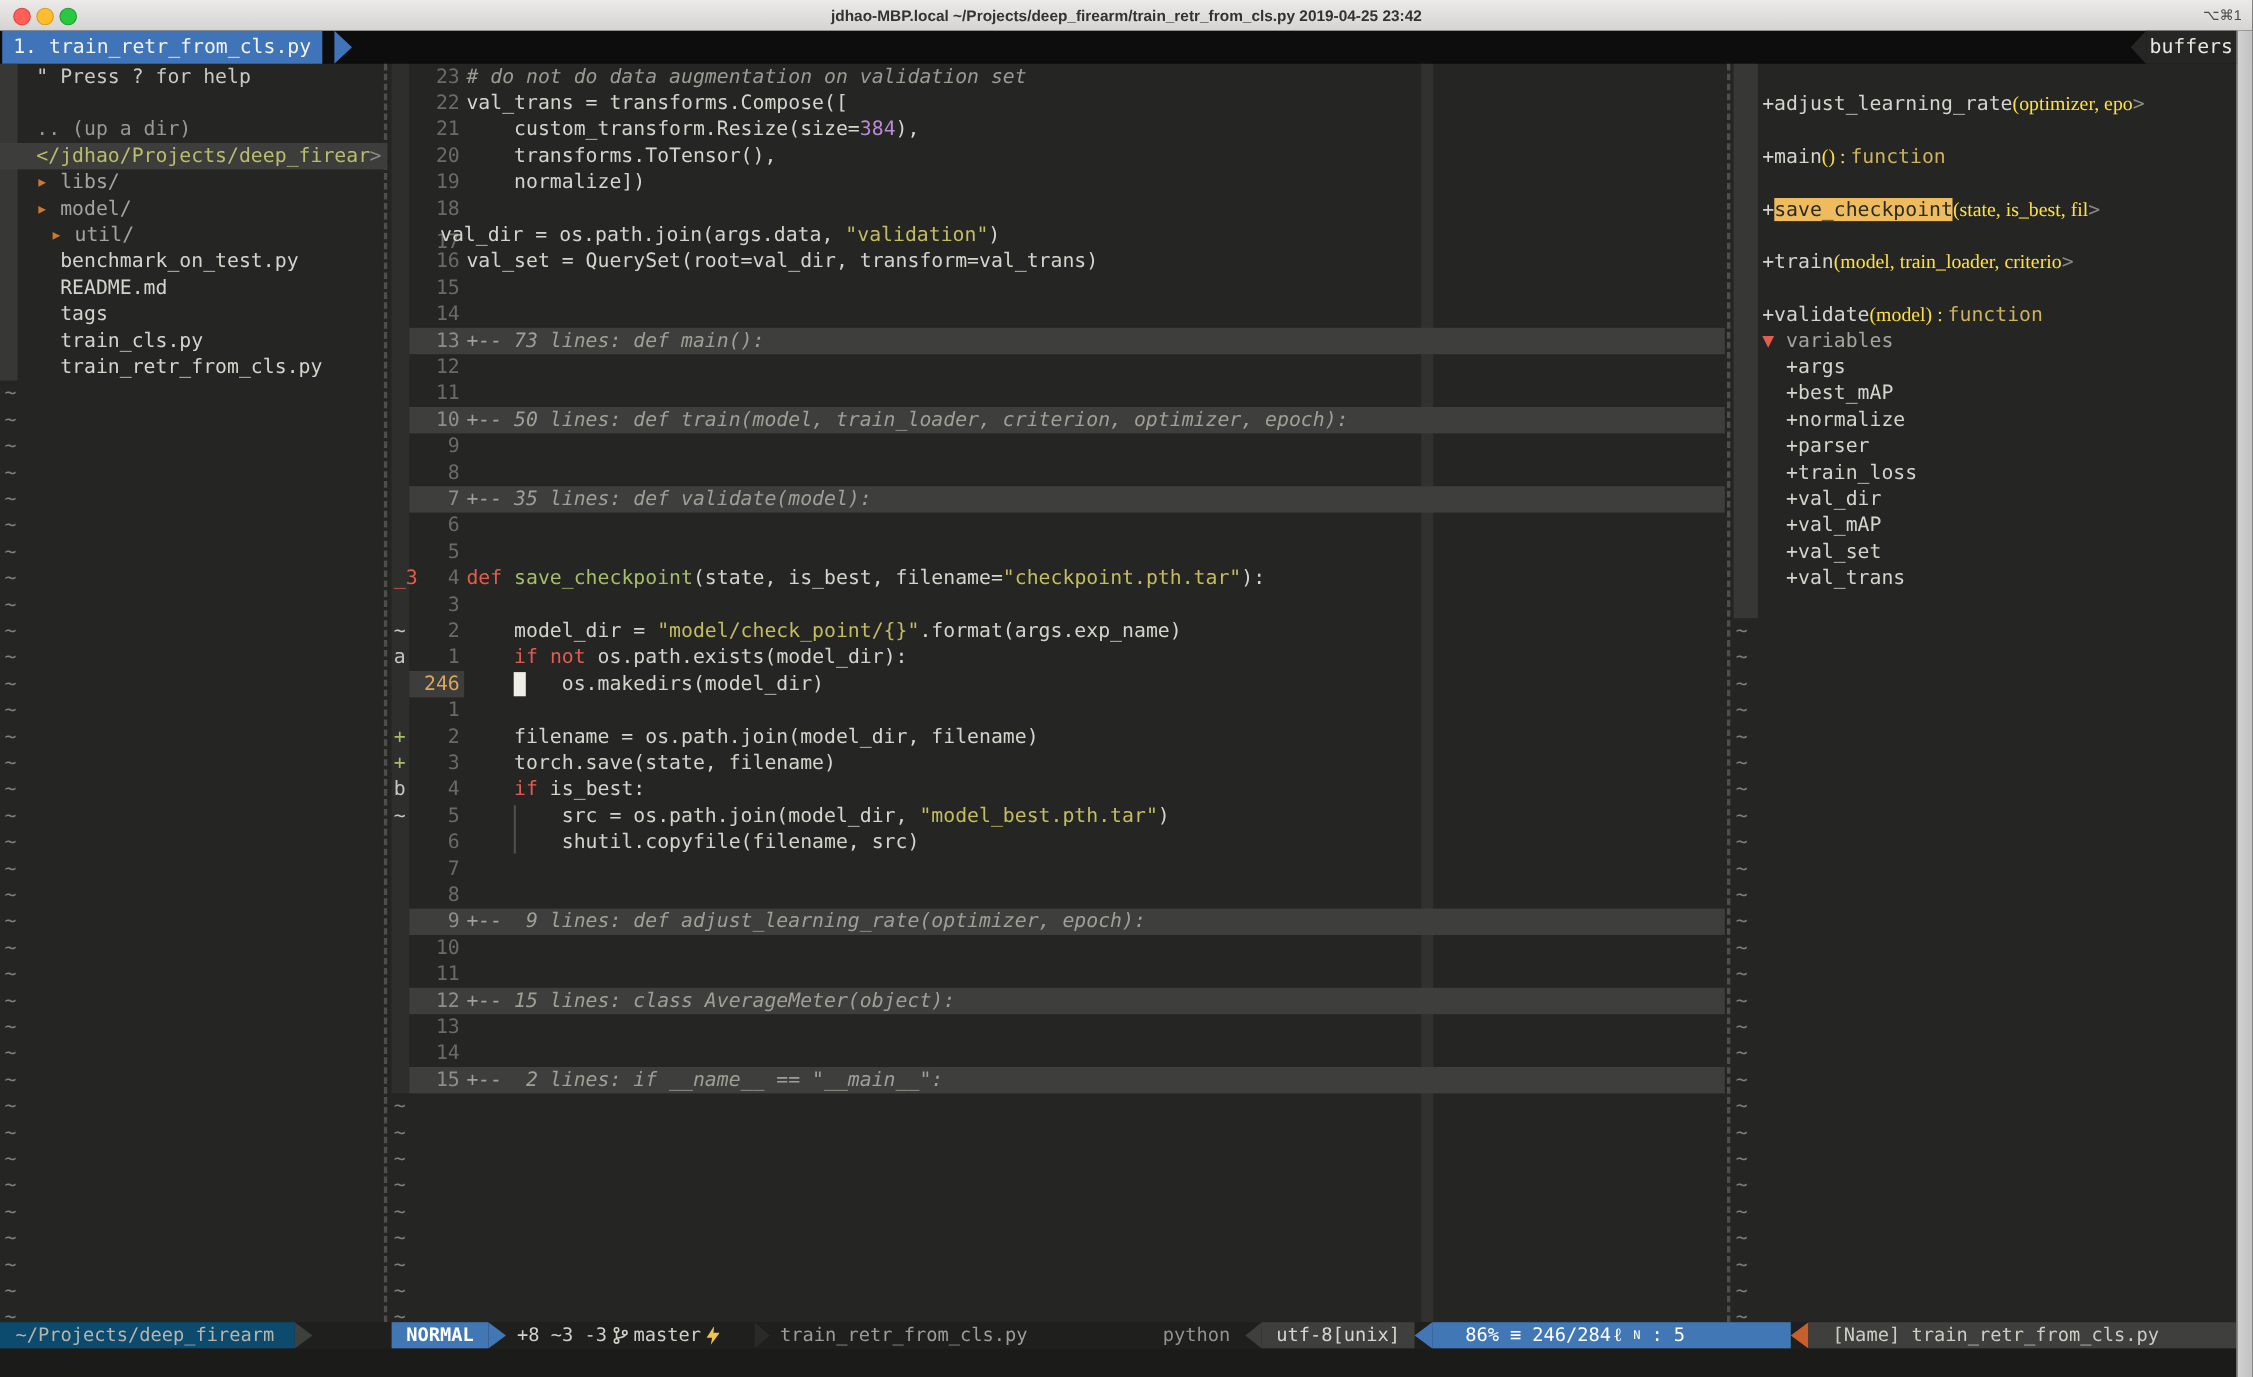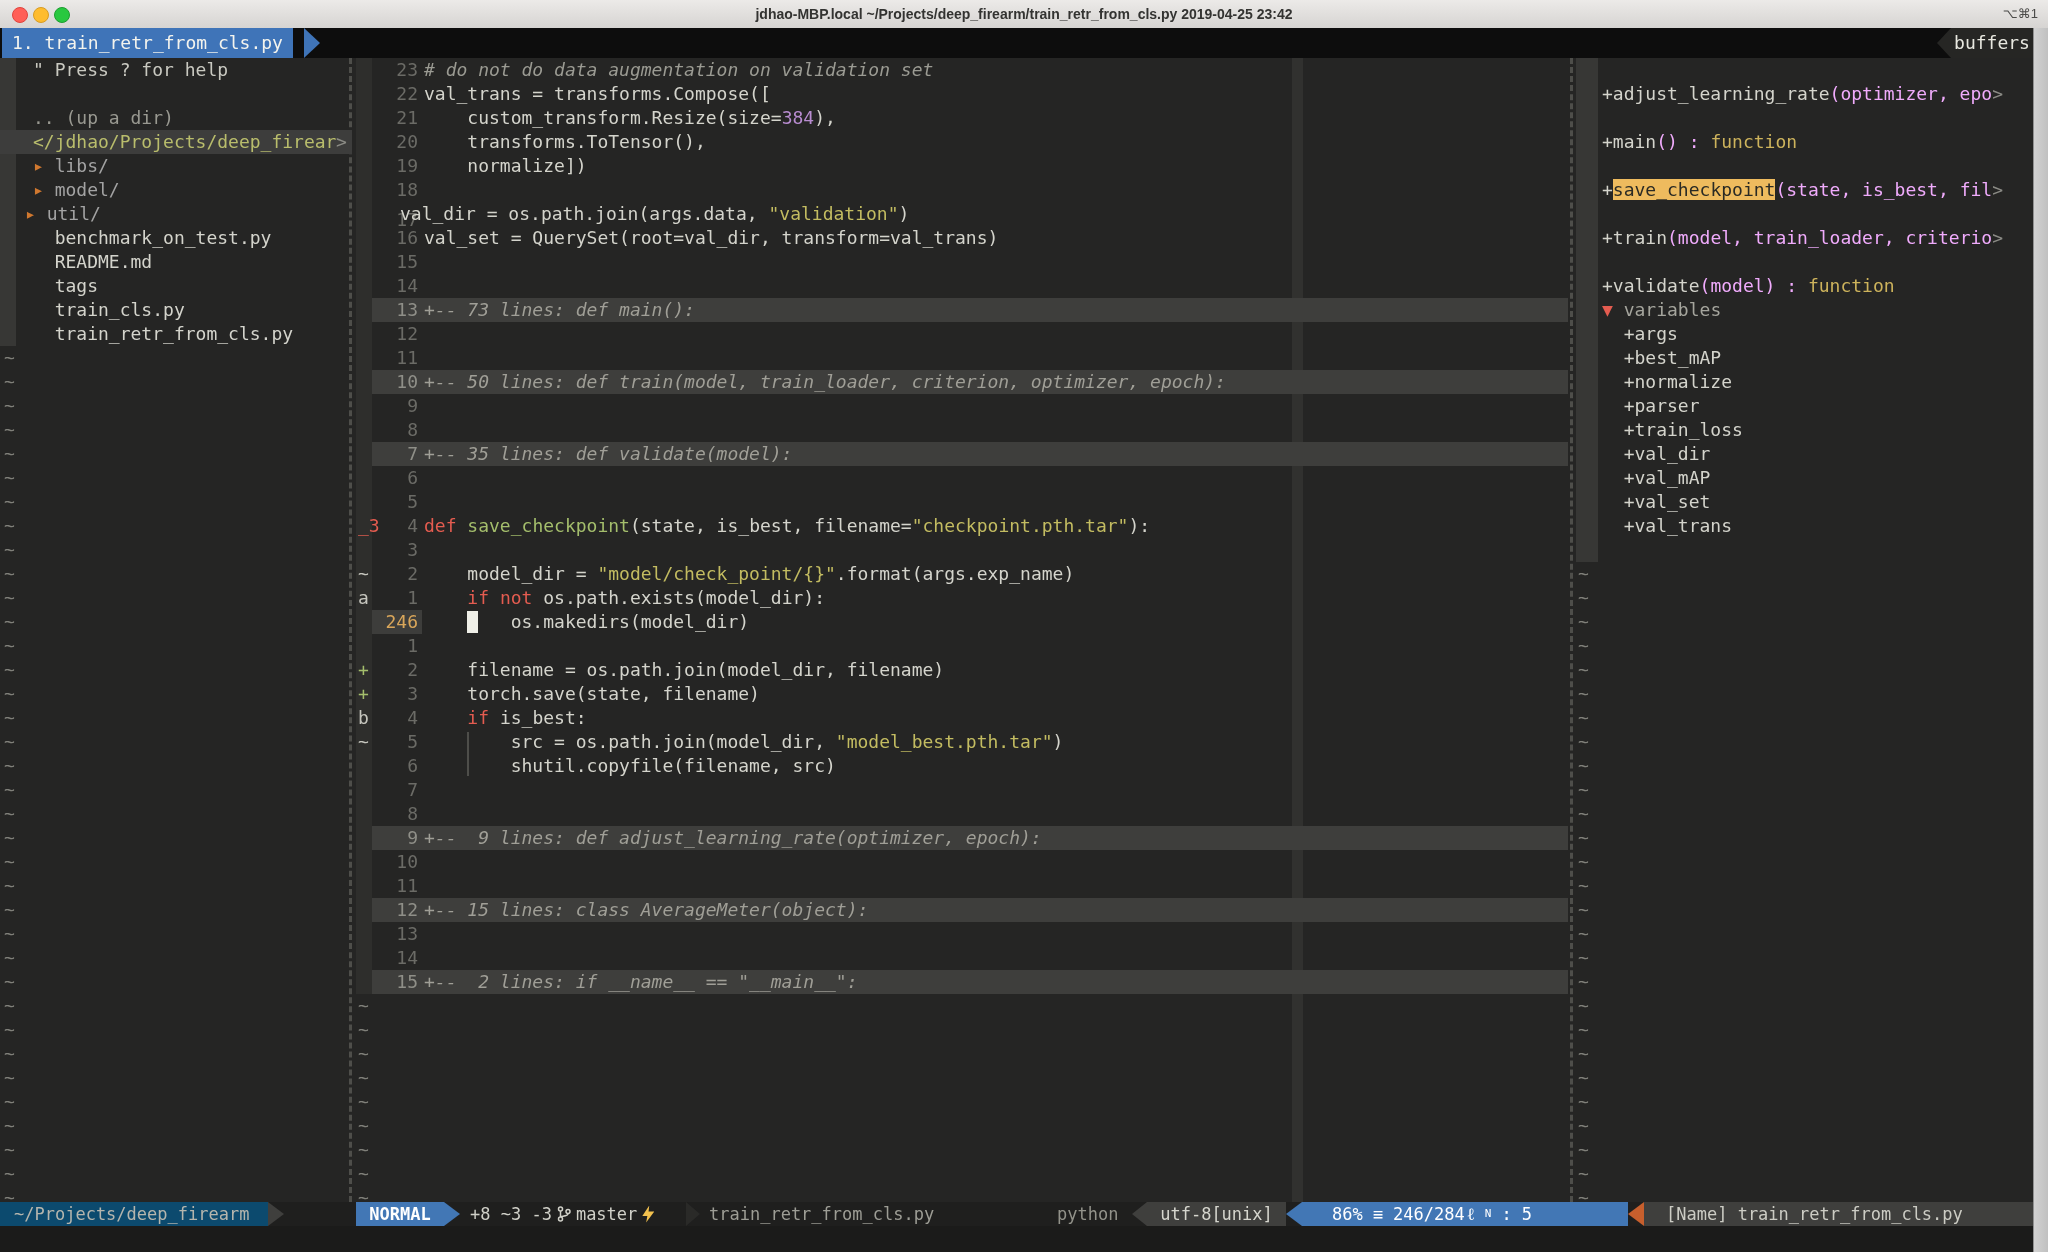--- a/index.html
+++ b/index.html
@@ -48,21 +48,21 @@
   .fold-bg{background:#3e3e3c;}
   .fold-text{color:#a09f97;font-style:italic;}
   .cur-numbg{background:#3d3d3b;}
   .cur-num{color:#d9a65a;}
   .cursor{background:#efefe7;}
   .sg-n{color:#d4d4cc;} .sg-c{color:#9b9b93;font-style:italic;} .sg-k{color:#e45c50;}
   .sg-f{color:#a4be6c;} .sg-s{color:#c3bc61;} .sg-pnum{color:#b88cd0;}
   .sign{position:absolute;font:18px/24px "DejaVu Sans Mono",monospace;}
   .sign-red{color:#e45c50;} .sign-dim{color:#c6c6be;} .sign-add{color:#a4be6c;}
   
-  .tg-name{color:#d4d4cc;} .tg-sig{color:#f0abfc;} .tg-kind{color:#cdb35c;}
+  .tg-name{color:#d4d4cc;} .tg-sig{color:#fde047;font-family:Liberation Serif, serif;} .tg-kind{color:#cdb35c;}
   .tg-hl{background:#eebb5e;color:#2a2a24;}
   .tg-hdrarrow{color:#e45c50;} .tg-hdr{color:#a5a59d;}
   
   #statusline{position:absolute;left:0;top:1202px;width:2048px;height:24px;background:#1f1f1e;
     font:17px/24px "DejaVu Sans Mono",monospace;}
   .sl-seg{position:absolute;top:0;height:24px;}
   #sl-dir{left:0;width:268px;background:#0c4a6e;color:#b5b5ad;padding-left:14px;box-sizing:border-box;}
   #a-dir{position:absolute;left:268px;top:0;width:0;height:0;border-top:12px solid transparent;
     border-bottom:12px solid transparent;border-left:16px solid #3f3f3d;}
   #sl-mode{left:356px;width:88px;background:#4277b5;color:#ffffff;text-align:center;font-weight:bold;}
@@ -117,21 +117,21 @@
       <div class="abs" style="left: 1576px; top: 0px; width: 22px; height: 504px; background: rgb(55, 55, 53);"></div>
       <div class="sep abs" style="left: 349px;"></div>
       <div class="sep abs" style="left: 1570px;"></div>
       <pre class="abs" style="left: 33px; top: 0px;"><span class="nt-help">" Press ? for help</span></pre>
       <pre class="abs" style="left: 33px; top: 48px;"><span class="nt-dim">.. (up a dir)</span></pre>
       <div class="nt-root-row abs" style="left: 0px; top: 72px; width: 352px; height: 24px;"></div>
       <pre class="abs" style="left: 33px; top: 72px;"><span class="nt-root">&lt;/jdhao/Projects/deep_firear</span></pre>
       <pre class="abs" style="left: 336px; top: 72px;"><span class="nt-trunc">&gt;</span></pre>
       <pre class="abs" style="left: 33px; top: 96px;"><span class="nt-arrow">▸ </span><span class="nt-dir">libs/</span></pre>
       <pre class="abs" style="left: 33px; top: 120px;"><span class="nt-arrow">▸ </span><span class="nt-dir">model/</span></pre>
-      <pre class="abs" style="left: 25px; top: 144px; text-align: right;"><span class="nt-arrow">▸ </span><span class="nt-dir">util/</span></pre>
+      <pre class="abs" style="left: 46px; top: 144px; text-align: right;"><span class="nt-arrow">▸ </span><span class="nt-dir">util/</span></pre>
       <pre class="abs" style="left: 33px; top: 168px;"><span class="nt-file">  benchmark_on_test.py</span></pre>
       <pre class="abs" style="left: 33px; top: 192px;"><span class="nt-file">  README.md</span></pre>
       <pre class="abs" style="left: 33px; top: 216px;"><span class="nt-file">  tags</span></pre>
       <pre class="abs" style="left: 33px; top: 240px;"><span class="nt-file">  train_cls.py</span></pre>
       <pre class="abs" style="left: 33px; top: 264px;"><span class="nt-file">  train_retr_from_cls.py</span></pre>
       <pre class="abs" style="left: 4px; top: 288px;"><span class="tilde">~</span></pre>
       <pre class="abs" style="left: 4px; top: 312px;"><span class="tilde">~</span></pre>
       <pre class="abs" style="left: 4px; top: 336px;"><span class="tilde">~</span></pre>
       <pre class="abs" style="left: 4px; top: 360px;"><span class="tilde">~</span></pre>
       <pre class="abs" style="left: 4px; top: 384px;"><span class="tilde">~</span></pre>

